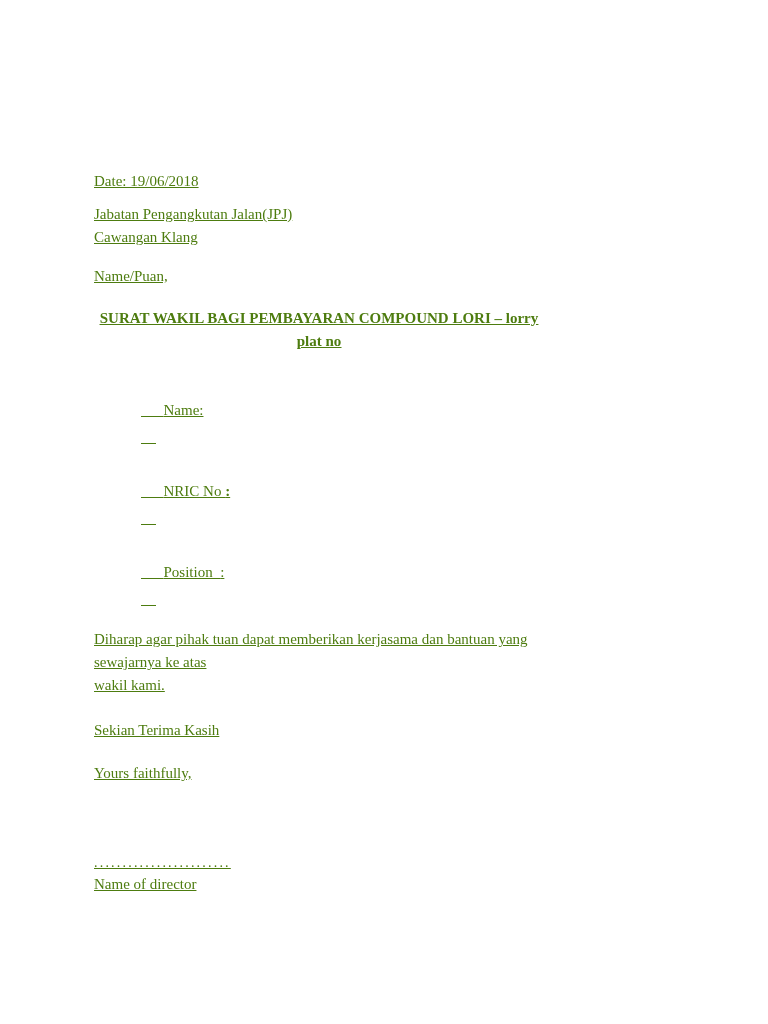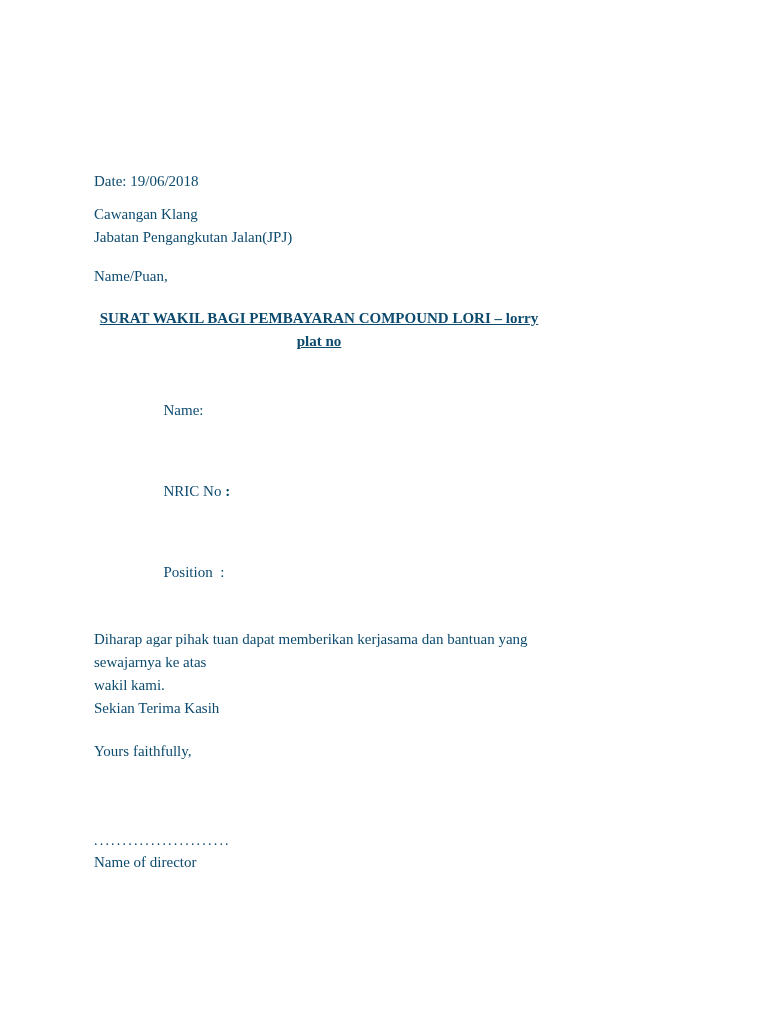--- a/index.html
+++ b/index.html
@@ -10,21 +10,22 @@
   .page {
     position: relative;
     width: 636px;
     height: 1024px;
     box-sizing: border-box;
     background: #ffffff;
     padding: 170px 92px 0 94px;
     font-family: "Liberation Serif", "DejaVu Serif", serif;
     font-size: 15px;
     line-height: 23px;
-    color: #0c4a6e;
+    color: #4d7c0f;
+    text-decoration: underline;
   }
   p { margin: 0; }
   .recipient { margin-top: 10px; }
   .salutation { margin-top: 16px; }
   .subject {
     margin-top: 19px;
     font-weight: bold;
     text-decoration: underline;
     text-align: center;
   }
@@ -35,39 +36,39 @@
   .para.second { margin-top: 15px; }
   .fields {
     margin-top: 17px;
     margin-left: 47px;
   }
   .field-line {
     line-height: 27px;
     white-space: pre;
   }
   .bold-colon { font-weight: bold; }
-  .thanks { }
+  .thanks { margin-top: 22px; }
   .valediction { margin-top: 20px; }
   .signature { margin-top: 68px; }
   .dots {
     letter-spacing: 2.2px;
     line-height: 20px;
     font-size: 14px;
   }
 </style>
 </head>
 <body>
 
 <div class="page">
 
   <p class="line">Date: 19/06/2018</p>
 
   <div class="recipient">
+    <p>Jabatan Pengangkutan Jalan(JPJ)</p>
     <p>Cawangan Klang</p>
-    <p>Jabatan Pengangkutan Jalan(JPJ)</p>
   </div>
 
   <p class="salutation">Name/Puan,</p>
 
   <p class="subject">SURAT WAKIL BAGI PEMBAYARAN COMPOUND LORI – lorry plat no</p>
 
 
   <div class="fields">
     <p class="field-line">
       <span>Name:</span>

